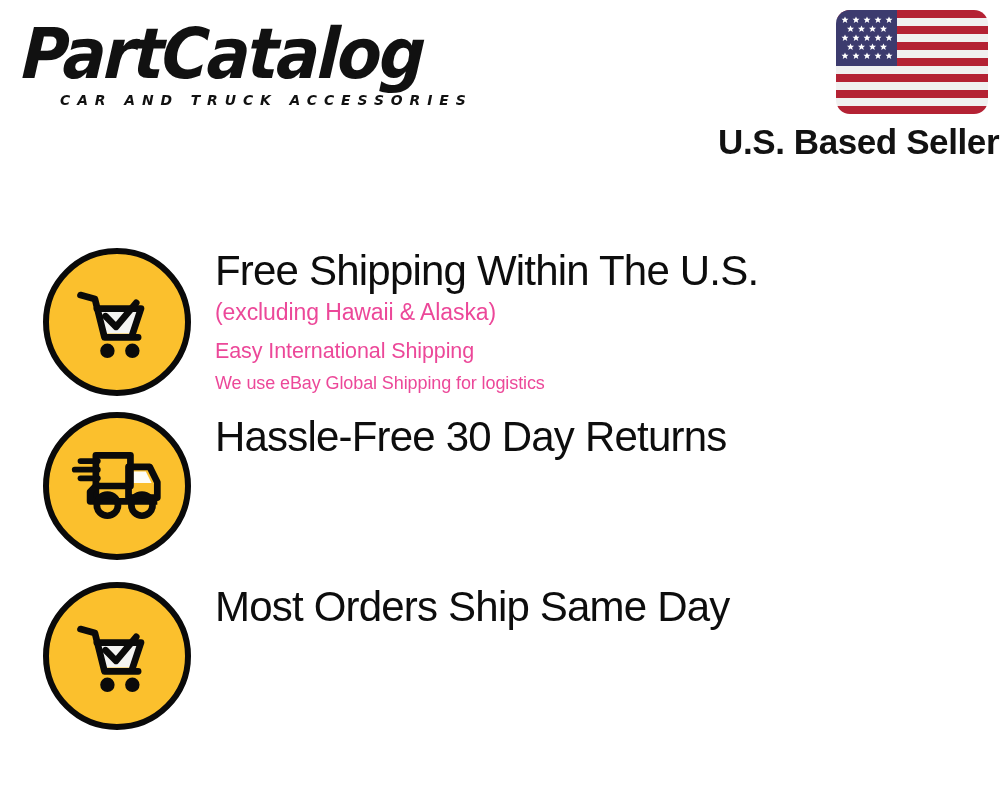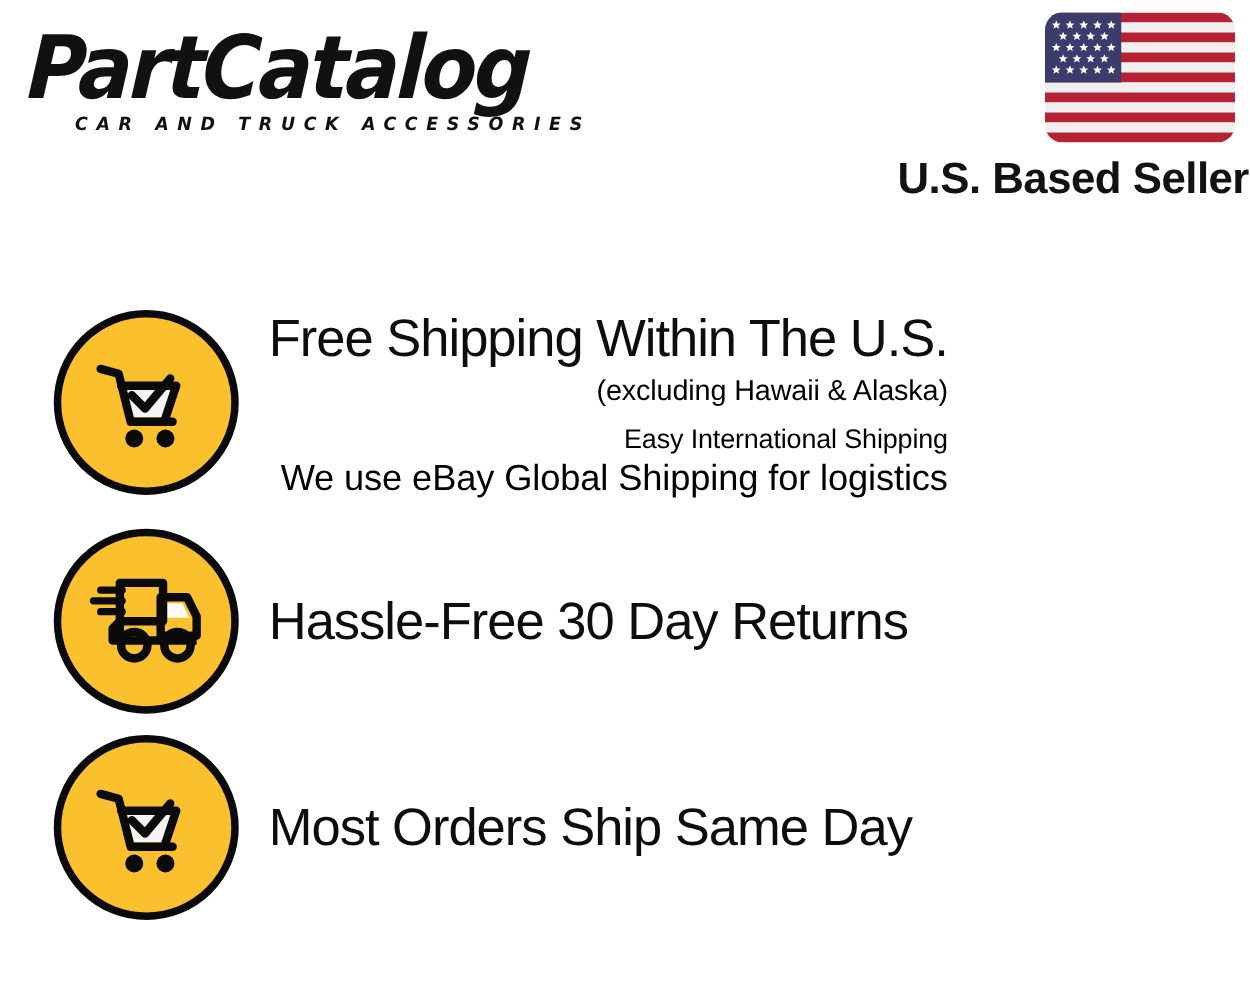--- a/index.html
+++ b/index.html
@@ -100,21 +100,20 @@
   
   .features {
     position: absolute;
     left: 0;
     top: 240px;
     width: 1000px;
   }
   .feature-row {
     position: relative;
     display: flex;
-    align-items: center;
     min-height: 148px;
   }
   .feature-row.row-1 { height: 172px; align-items: flex-start; }
   .feature-row.row-2 { height: 170px; }
   .feature-row.row-3 { height: 160px; }
 
   .icon-badge {
     position: relative;
     flex: 0 0 auto;
     width: 148px;
@@ -148,33 +147,32 @@
     line-height: 50px;
     font-weight: normal;
     letter-spacing: -0.8px;
     color: #0d0d0d;
     white-space: nowrap;
   }
   .feature-sub {
     font-size: 23px;
     line-height: 32px;
     font-weight: 400;
-    color: #000000;
+    color: #ec4899;
     letter-spacing: -0.1px;
     white-space: nowrap;
-    text-align: right;
   }
   .feature-sub.bold {
     font-weight: normal;
     font-size: 21.5px;
     line-height: 32px;
     margin-top: 7px;
   }
   .feature-sub.plain {
-    font-size: 29px;
+    font-size: 18px;
     line-height: 32px;
   }
 </style>
 </head>
 <body>
 
 <div class="brand-logo">
   <div class="brand-wordmark">PartCatalog</div>
   <div class="brand-tagline">CAR AND TRUCK ACCESSORIES</div>
 </div>

